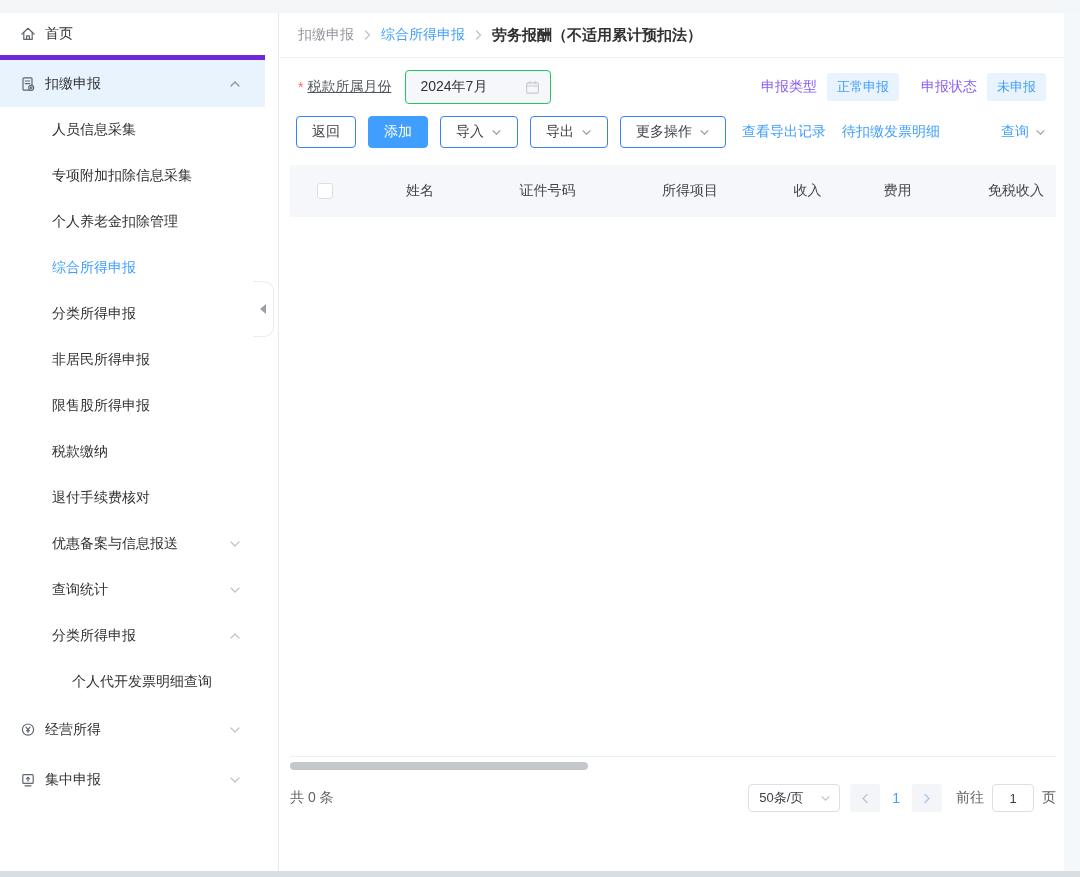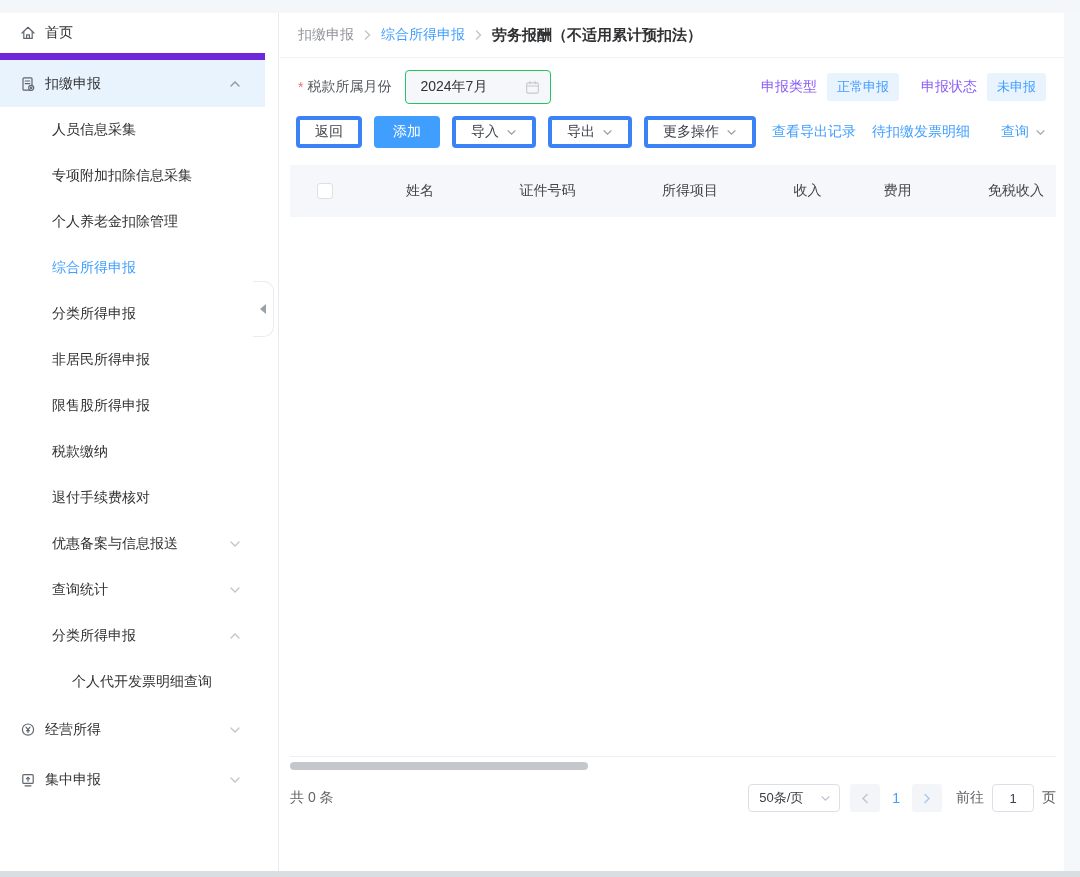--- a/index.html
+++ b/index.html
@@ -12,21 +12,21 @@
   .top-strip { position:absolute; left:0; top:0; width:1080px; height:13px; background:#f4f7fa; }
   .bottom-bar { position:absolute; left:0; bottom:0; width:1080px; height:6px; background:#d9dee3; }
   .right-strip { position:absolute; right:0; top:13px; bottom:6px; width:16px; background:#f5f8fb; }
 
   
   .side-wrap { position:absolute; left:0; top:13px; bottom:6px; width:279px; background:#fff; border-right:1px solid #e7eaee; }
   .sidebar { position:absolute; left:0; top:0; bottom:0; width:265px; background:#fff; }
   .s-row { display:flex; align-items:center; height:46px; cursor:pointer; color:#303133; }
   .s-top { padding-left:20px; height:47px; }
   .s-top .s-ic { width:16px; height:16px; margin-right:9px; flex:0 0 16px; }
-  .s-home { border-bottom:7px solid #6d28d9; }
+  .s-home { border-bottom:5px solid #6d28d9; }
   .s-group-active { background:#e9f3fd; }
   .s-sub { padding-left:52px; }
   .s-subsub { padding-left:72px; }
   .s-active { color:#409eff; }
   .s-bottom { height:50px; }
   .chev { margin-left:auto; margin-right:24px; flex:0 0 12px; display:flex; }
   .collapse-tab {
     position:absolute; left:253px; top:268px; width:21px; height:56px; background:#fff;
     border:1px solid #e9ecf0; border-left:none; border-radius:0 10px 10px 0;
     display:flex; align-items:center; justify-content:center; z-index:6; cursor:pointer;
@@ -36,33 +36,33 @@
   
   .main { position:absolute; left:280px; top:13px; bottom:6px; width:784px; background:#fff; }
   .breadcrumb { height:45px; display:flex; align-items:center; padding:0 18px; border-bottom:1px solid #f0f2f5; }
   .bc-1 { color:#909399; }
   .bc-2 { color:#409eff; cursor:pointer; }
   .bc-3 { color:#303133; font-weight:bold; font-size:15px; }
   .bc-sep { margin:0 9px; display:flex; }
 
   .filter-row { margin-top:12px; height:34px; display:flex; align-items:center; padding:0 18px; }
   .req { color:#f56c6c; margin-right:4px; }
-  .f-label { color:#54585f; }
+  .f-label { color:#54585f;text-decoration:underline; }
   .date-input {
     margin-left:14px; width:146px; height:34px; background:#f5f7fa; border:1px solid #22c55e;
     border-radius:4px; display:flex; align-items:center; padding:0 10px 0 14px; color:#303133; cursor:pointer;
   }
   .date-input .cal { margin-left:auto; display:flex; }
   .badges { margin-left:auto; display:flex; align-items:center; }
   .b-label { color:#8b5cf6; margin-right:10px; }
   .badge { background:#e9f3fd; color:#409eff; font-size:13px; padding:5px 10px; border-radius:3px; }
   .badge + .b-label { margin-left:22px; }
 
   .toolbar { margin-top:12px; display:flex; align-items:center; padding:0 16px; }
-  .btn { height:32px; border-radius:4px; border:4px solid #3b82f6; background:#fff; color:#3a3f45;
+  .btn { height:32px; border-radius:4px; border:1px solid #3b82f6; background:#fff; color:#3a3f45;
          font-size:14px; padding:0 15px; display:inline-flex; align-items:center; cursor:pointer;
          font-family:inherit; }
   .btn + .btn { margin-left:12px; }
   .btn-primary { background:#409eff; border-color:#409eff; color:#fff; }
   .btn .dchev { margin-left:7px; display:flex; }
   .tlink { color:#409eff; margin-left:16px; cursor:pointer; white-space:nowrap; }
   .query-link { margin-left:auto; margin-right:2px; display:flex; align-items:center; color:#409eff; cursor:pointer; }
   .query-link .dchev { margin-left:6px; display:flex; }
 
   .table { margin:17px 8px 0 10px; }

